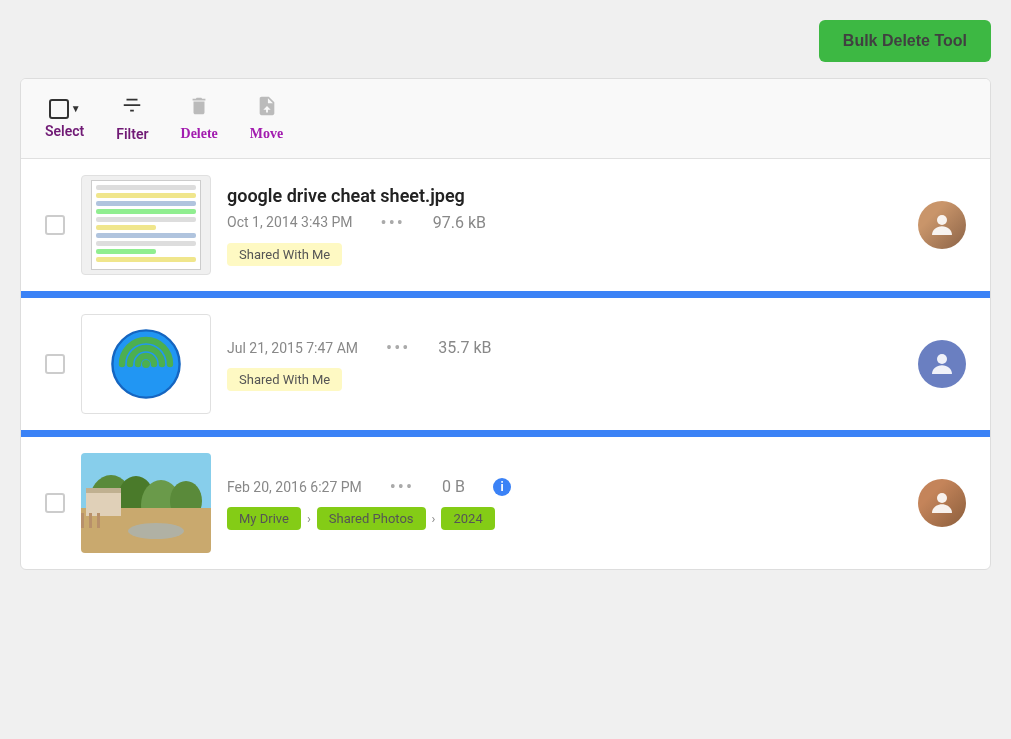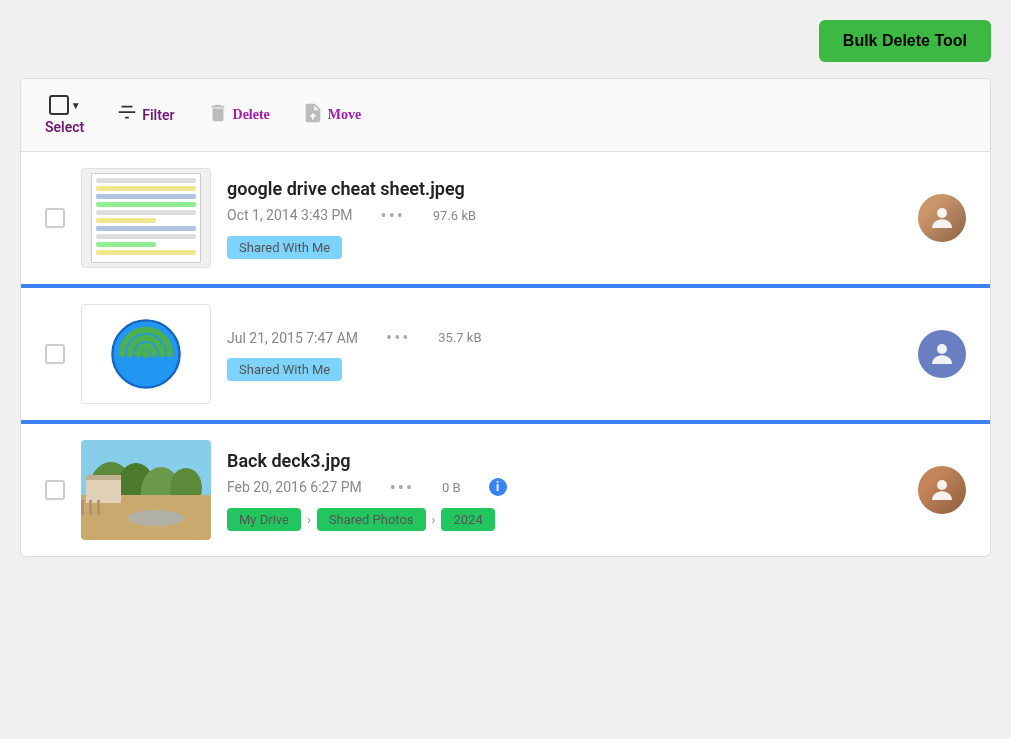--- a/index.html
+++ b/index.html
@@ -11,21 +11,21 @@
     }
 
     .top-bar {
       display: flex;
       justify-content: flex-end;
       margin-bottom: 16px;
     }
 
     .bulk-delete-btn {
       background: #3db843;
-      color: #000000;
+      color: #404040;
       border: none;
       padding: 12px 24px;
       border-radius: 6px;
       font-size: 16px;
       font-weight: 700;
       cursor: pointer;
     }
 
     .main-panel {
       background: white;
@@ -38,21 +38,21 @@
       display: flex;
       align-items: center;
       padding: 16px 24px;
       border-bottom: 1px solid #e0e0e0;
       gap: 32px;
       background: #f9f9f9;
     }
 
     .toolbar-item {
       display: flex;
-      flex-direction: row;
+      flex-direction: column;
       align-items: center;
       gap: 4px;
       cursor: pointer;
     }
 
     .toolbar-item .icon {
       font-size: 20px;
       color: #333;
     }
 
@@ -92,21 +92,21 @@
 
     .dropdown-arrow {
       font-size: 10px;
       color: #333;
     }
 
     .file-row {
       display: flex;
       align-items: center;
       padding: 16px 24px;
-      border-bottom: 4px solid #3b82f6;
+      border-bottom: 7px solid #3b82f6;
       gap: 16px;
     }
 
     .file-row:last-child {
       border-bottom: none;
     }
 
     .row-checkbox {
       width: 20px;
       height: 20px;
@@ -189,21 +189,21 @@
     }
 
     .dots-menu {
       color: #aaa;
       font-size: 18px;
       cursor: pointer;
       letter-spacing: 2px;
     }
 
     .file-size {
-      font-size: 13px;
+      font-size: 16px;
       color: #888;
     }
 
     .info-icon {
       width: 18px;
       height: 18px;
       background: #3b82f6;
       border-radius: 50%;
       display: inline-flex;
       align-items: center;
@@ -214,36 +214,36 @@
       cursor: pointer;
     }
 
     .tags {
       display: flex;
       gap: 8px;
       flex-wrap: wrap;
     }
 
     .tag {
-      background: #7dd3fc;
+      background: #fef9c3;
       color: #555;
       padding: 4px 12px;
       border-radius: 4px;
       font-size: 13px;
       cursor: pointer;
     }
 
     .breadcrumb-tag {
       display: flex;
       align-items: center;
       gap: 6px;
     }
 
     .breadcrumb-tag .tag {
-      background: #22c55e;
+      background: #84cc16;
     }
 
     .breadcrumb-sep {
       color: #888;
       font-size: 13px;
     }
 
     .avatar-woman {
       width: 48px;
       height: 48px;
@@ -427,21 +427,20 @@
         <rect x="5" y="35" width="35" height="5" fill="#c0b090"></rect>
 
         <ellipse cx="75" cy="78" rx="28" ry="8" fill="#a0b8c8" opacity="0.6"></ellipse>
 
         <rect x="0" y="60" width="3" height="15" fill="#b8906a"></rect>
         <rect x="8" y="60" width="3" height="15" fill="#b8906a"></rect>
         <rect x="16" y="60" width="3" height="15" fill="#b8906a"></rect>
       </svg>
     </div>
     <div class="file-info">
-      <div class="file-name">Back deck3.jpg</div>
       <div class="file-meta">
         <span class="file-date">Feb 20, 2016 6:27 PM</span>
         <span class="dots-menu">•••</span>
         <span class="file-size">0 B</span>
         <span class="info-icon">i</span>
       </div>
       <div class="tags breadcrumb-tag">
         <span class="tag">My Drive</span>
         <span class="breadcrumb-sep">›</span>
         <span class="tag">Shared Photos</span>

